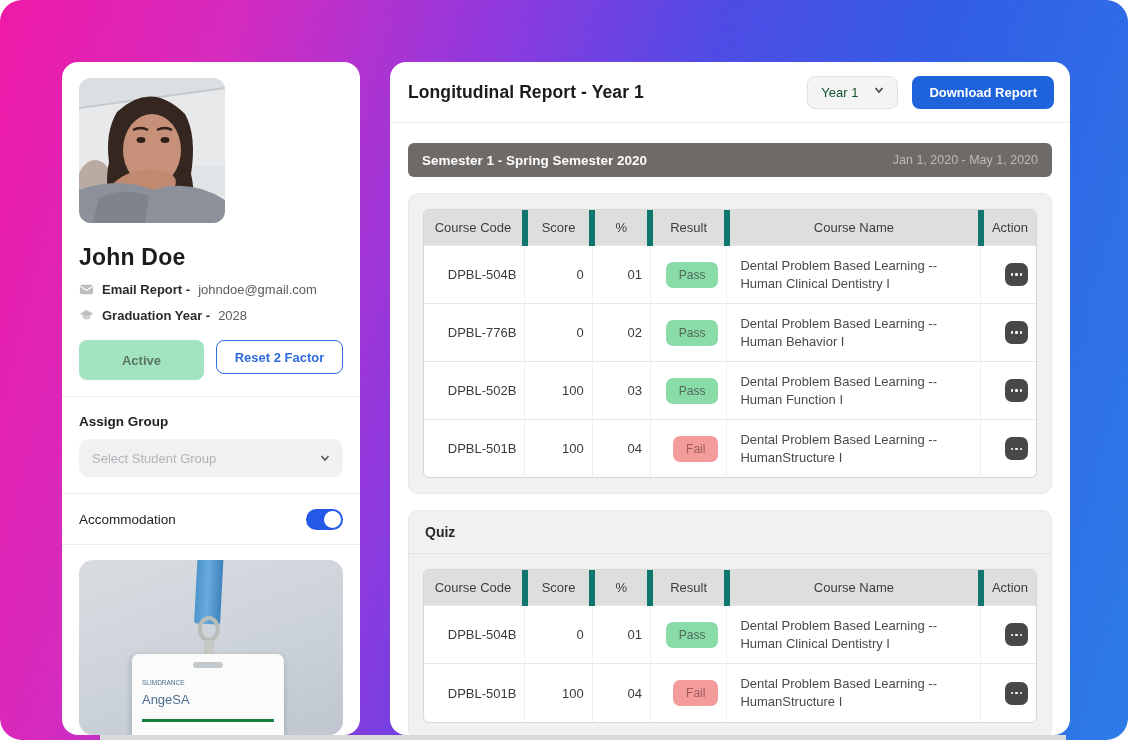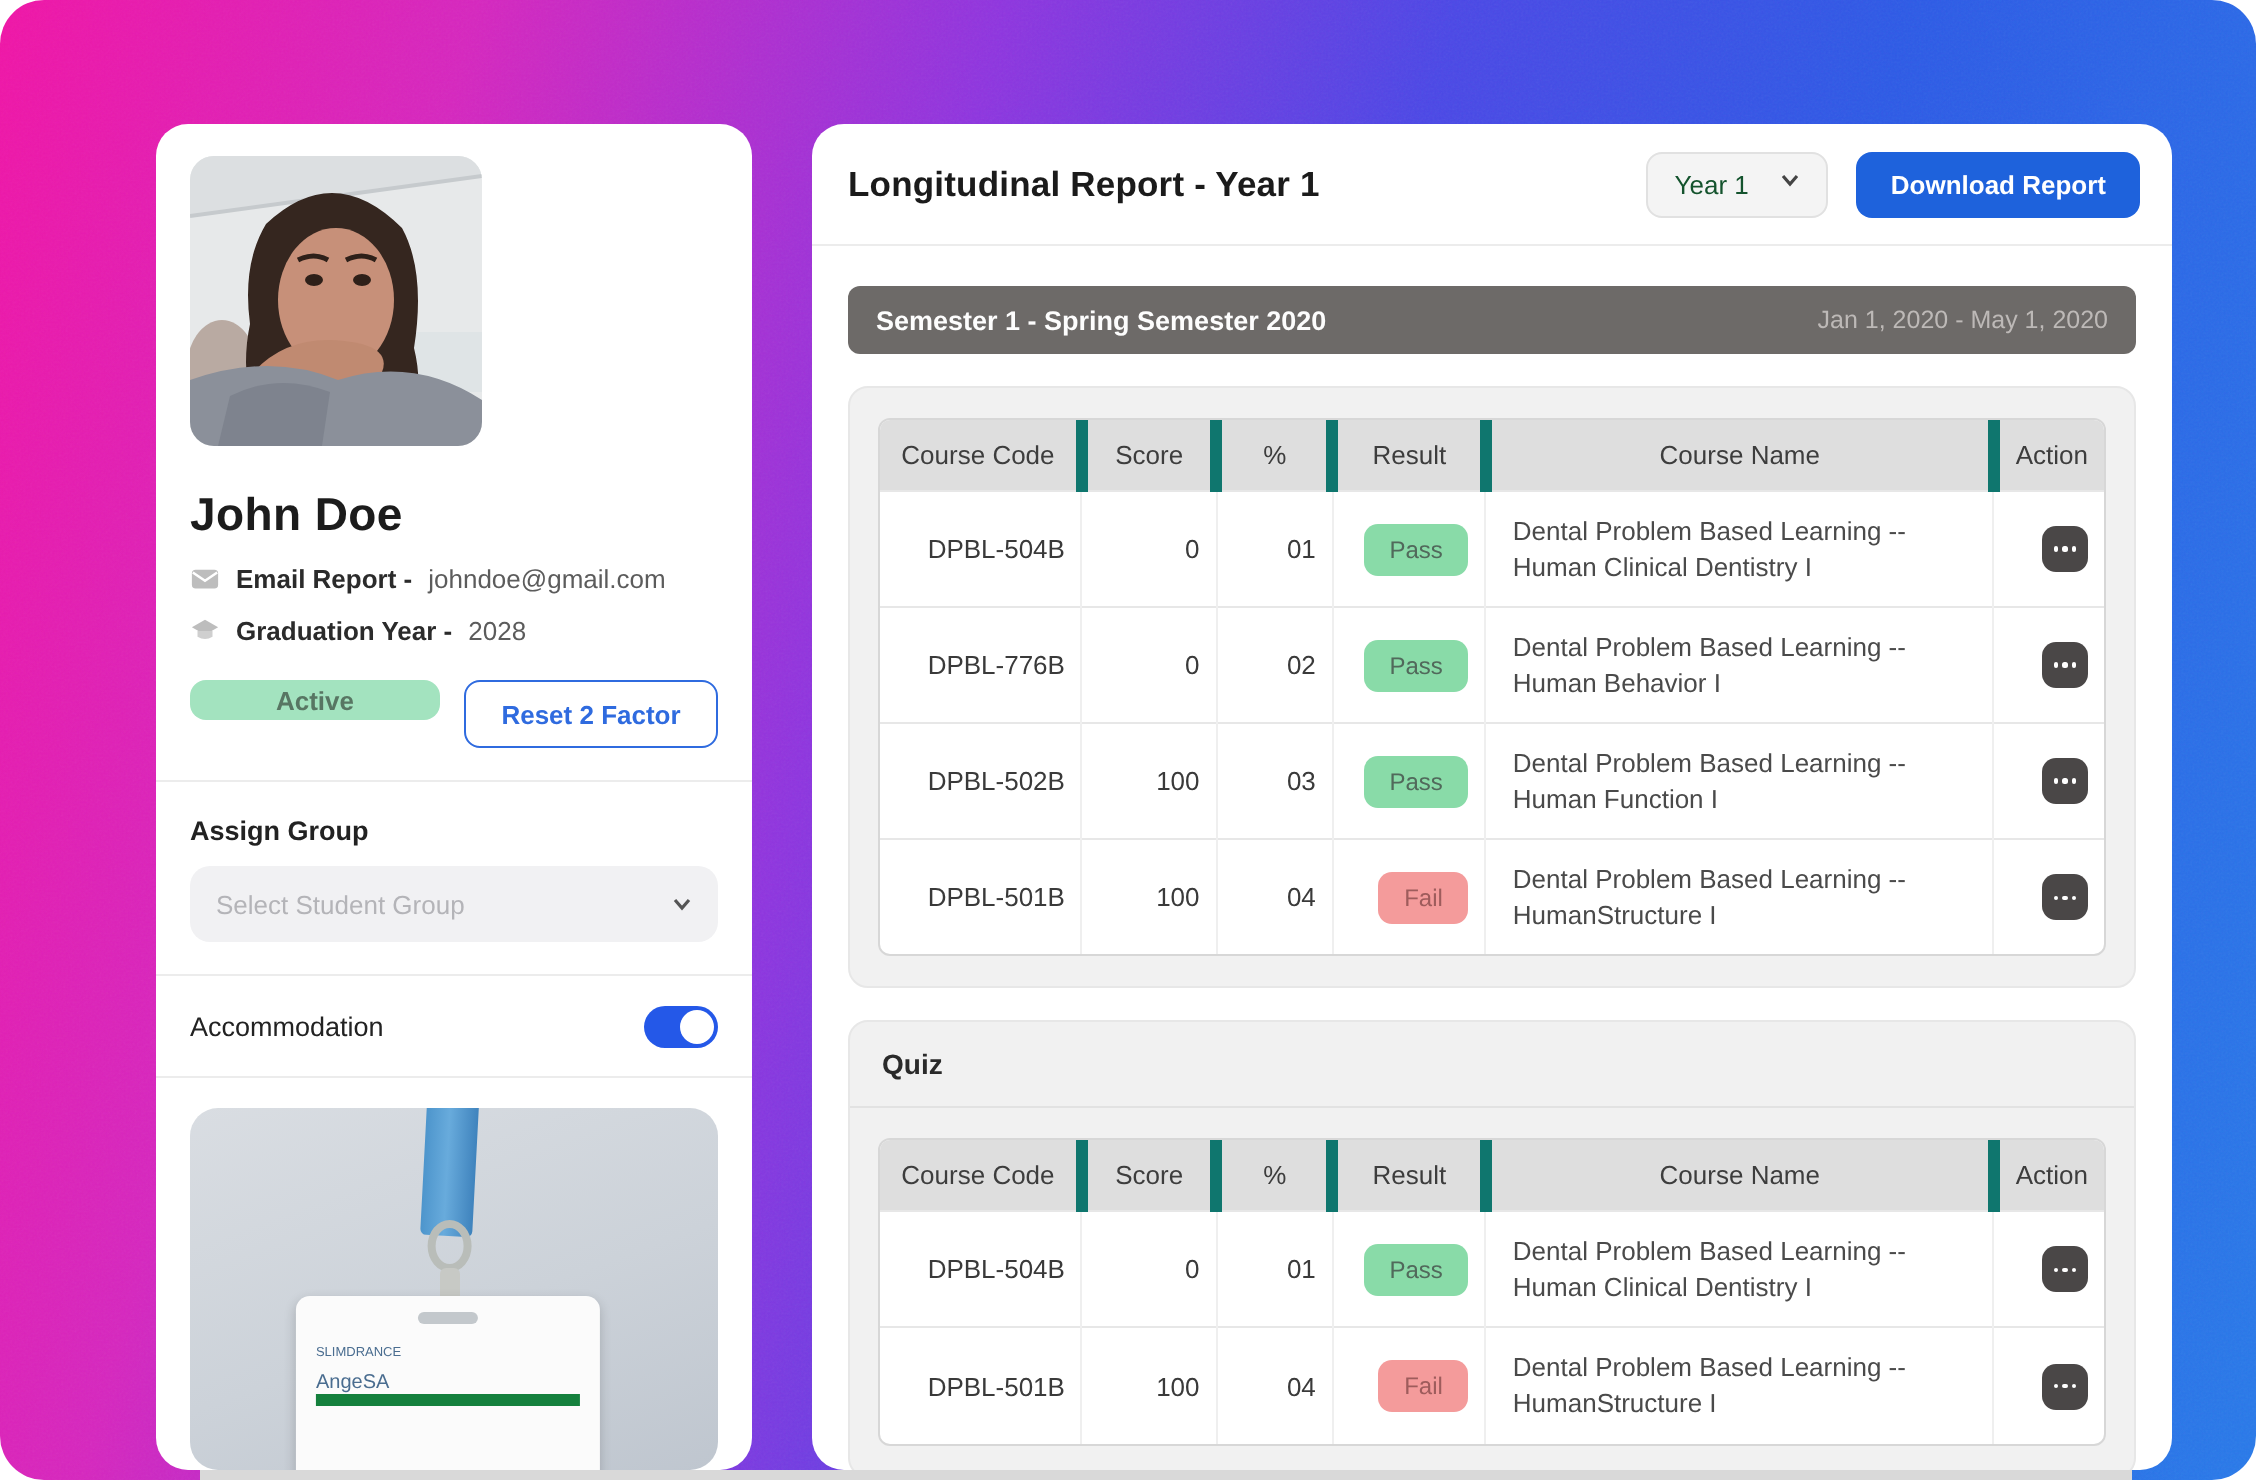--- a/index.html
+++ b/index.html
@@ -5,30 +5,30 @@
   * { margin:0; padding:0; box-sizing:border-box; }
   html,body { background:#ffffff; font-family:"Liberation Sans", sans-serif; }
   .canvas {
     position:relative; width:1128px; height:740px; border-radius:22px; overflow:hidden;
     background:linear-gradient(105deg,#ee17a5 0%,#d428bd 18%,#8d36dd 38%,#4b48e4 55%,#2e5ae4 72%,#2a79e7 100%);
   }
   .noise { position:absolute; inset:0; opacity:.22; mix-blend-mode:soft-light; pointer-events:none; }
   .bottom-strip { position:absolute; left:100px; right:62px; bottom:0; height:5px; background:#d9d9d9; }
 
   
-  .card { position:absolute; top:62px; bottom:5px; background:#fff; border-radius:16px; overflow:hidden;margin-left:16px; }
+  .card { position:absolute; top:62px; bottom:5px; background:#fff; border-radius:16px; overflow:hidden; }
   .profile-card { left:62px; width:298px; padding:16px 17px 0 17px; display:flex; flex-direction:column; }
   .avatar { width:146px; height:145px; border-radius:12px; overflow:hidden; flex:0 0 auto; }
   .profile-name { font-size:23px; font-weight:700; color:#1c1c1c; margin-top:21px; letter-spacing:.2px; }
   .info-row { display:flex; align-items:center; gap:8px; margin-top:11px; font-size:13px; }
   .info-label { font-weight:700; color:#2b2b2b; }
   .info-value { color:#5c5c5c; }
   .icon-g { width:15px; height:15px; flex:0 0 auto; }
   .btn-row { display:flex; gap:12px; margin-top:17px; }
-  .btn-active { flex:1; height:20px; border:none; border-radius:8px; background:#a3e3bf; color:#587663; font-size:13px; font-weight:600; cursor:pointer; }
+  .btn-active { flex:1; height:40px; border:none; border-radius:8px; background:#a3e3bf; color:#587663; font-size:13px; font-weight:600; cursor:pointer; }
   .btn-reset { flex:1; height:34px; border-radius:8px; background:#fff; border:1px solid #2f6bdf; color:#2f6bdf; font-size:13px; font-weight:600; cursor:pointer; }
   .divider { height:1px; background:#ececec; margin:16px -17px 0 -17px; }
   .field-label { font-size:13.5px; font-weight:700; color:#222; margin-top:17px; }
   .select-box { margin-top:10px; height:38px; border-radius:10px; background:#f1f1f3; display:flex; align-items:center; justify-content:space-between; padding:0 13px; cursor:pointer; }
   .select-placeholder { color:#b4b4b8; font-size:13px; }
   .accom-row { display:flex; align-items:center; justify-content:space-between; margin-top:15px; margin-bottom:14px; }
   .accom-label { font-size:13.5px; color:#222; }
   .toggle { width:37px; height:21px; border-radius:11px; background:#2458e8; position:relative; cursor:pointer; flex:0 0 auto; }
   .toggle .knob { position:absolute; top:2px; right:2px; width:17px; height:17px; border-radius:50%; background:#fff; }
 
@@ -37,21 +37,21 @@
     background:linear-gradient(160deg,#d9dde2 0%,#ccd2d9 55%,#bfc6cf 100%); }
   .lanyard { position:absolute; left:50%; top:-8px; width:26px; height:72px; background:linear-gradient(90deg,#4d95cc,#68abdc 45%,#3f83bd); transform:translateX(-58%) rotate(3deg); border-radius:3px; }
   .ring { position:absolute; left:50%; top:56px; width:22px; height:26px; border:4px solid #b9bdb9; border-radius:50%; transform:translateX(-60%); background:transparent; }
   .clip { position:absolute; left:50%; top:80px; width:10px; height:20px; background:#c7c9c5; transform:translateX(-70%); border-radius:3px; }
   .id-card { position:absolute; left:50%; transform:translateX(-52%); top:94px; width:152px; bottom:-10px; background:#fbfbfb; border-radius:7px; box-shadow:0 2px 6px rgba(0,0,0,.18); padding-top:8px; }
   .id-slot { width:30px; height:6px; border-radius:3px; background:#c3c8cc; margin:0 auto; }
   .id-head { margin-top:10px; height:26px; background:linear-gradient(180deg,#4e93c2,#3e7fb2); display:flex; align-items:center; justify-content:center; }
   .id-head span { color:#f2f6f9; font-size:9px; font-weight:700; letter-spacing:.5px; }
   .id-lines { padding:7px 10px 0 10px; }
   .id-line { font-size:6.5px; color:#4a6d90; margin-top:4px; white-space:nowrap; overflow:hidden; }
-  .id-line.u { border-bottom:6px solid #15803d; padding-bottom:0; margin-top:6px; font-size:10px; }
+  .id-line.u { border-bottom:3px solid #15803d; padding-bottom:12px; margin-top:6px; font-size:13px; }
 
   
   .report-card { left:390px; width:680px; display:flex; flex-direction:column; }
   .report-header { height:60px; display:flex; align-items:center; justify-content:space-between; padding:0 16px 0 18px; flex:0 0 auto; }
   .report-title { font-size:17.5px; font-weight:700; color:#1b1b1b; letter-spacing:.1px; }
   .header-actions { display:flex; gap:14px; align-items:center; }
   .year-select { display:flex; align-items:flex-start; gap:16px; background:#f4f4f4; border:1px solid #e1e1e1; border-radius:8px; padding:8px 13px; font-size:13px; color:#14532d; cursor:pointer; }
   .download-btn { background:#1e62dc; color:#fff; border:none; border-radius:8px; padding:9px 17px; font-size:13px; font-weight:600; cursor:pointer; }
   .header-divider { height:1px; background:#ececec; flex:0 0 auto; }
   .report-body { padding:20px 18px 0 18px; overflow:hidden; }

